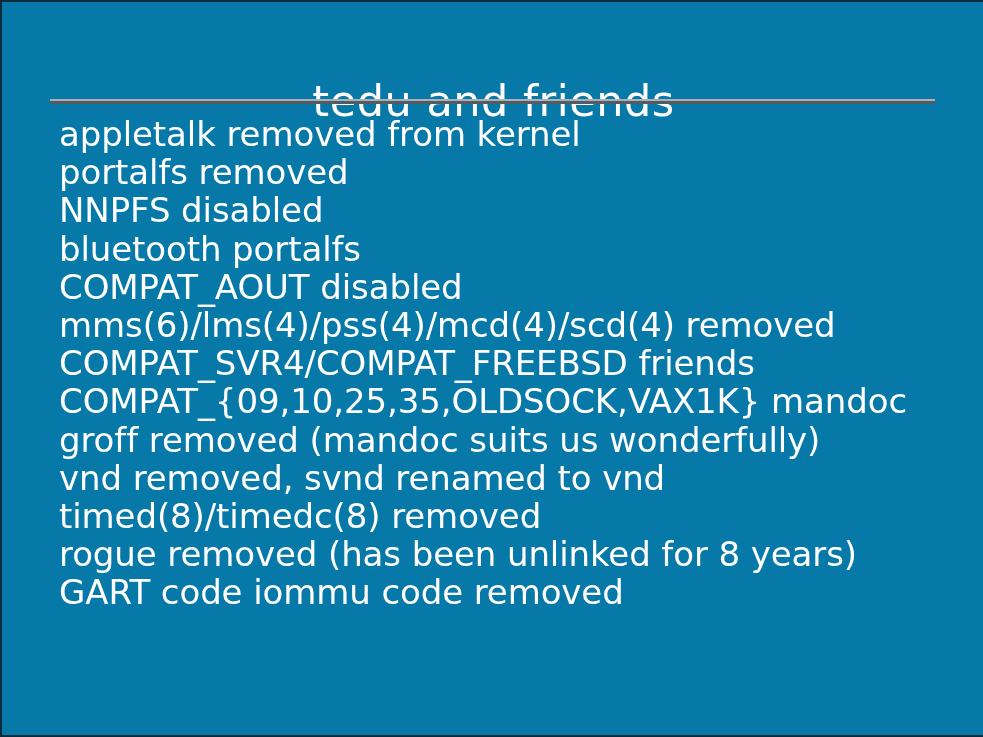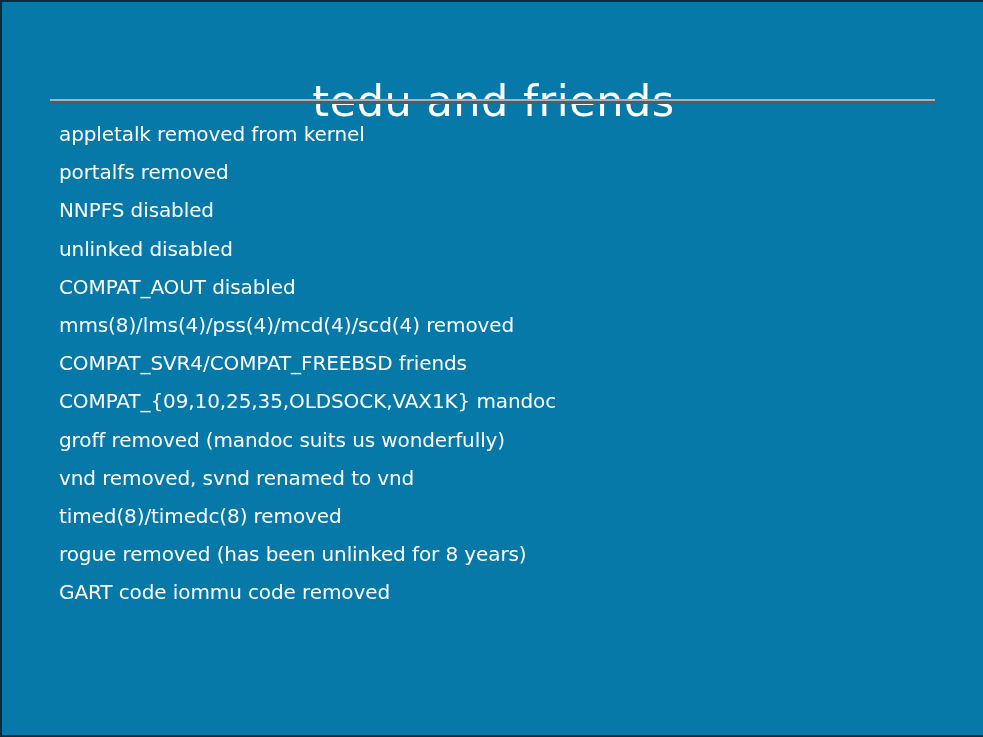--- a/index.html
+++ b/index.html
@@ -71,21 +71,21 @@
     left: 57px;
     top: 113px;
     width: 900px;
     margin: 0;
     padding: 0;
     list-style: none;
   }
 
   #body-list li {
     color: #ffffff;
-    font-size: 20px;
+    font-size: 34px;
     line-height: 38.2px;
     font-weight: 400;
     white-space: pre;
     letter-spacing: -0.1px;
   }
 </style>
 </head>
 <body>
 
 <div id="slide">
@@ -96,23 +96,23 @@
 
   <div id="title-rule">
     <div class="rule-top"></div>
     <div class="rule-bottom"></div>
   </div>
 
   <ul id="body-list">
       <li>appletalk removed from kernel</li>
       <li>portalfs removed</li>
       <li>NNPFS disabled</li>
-      <li>unlinked disabled</li>
+      <li>bluetooth portalfs</li>
       <li>COMPAT_AOUT disabled</li>
-      <li>mms(8)/lms(4)/pss(4)/mcd(4)/scd(4) removed</li>
+      <li>mms(6)/lms(4)/pss(4)/mcd(4)/scd(4) removed</li>
       <li>COMPAT_SVR4/COMPAT_FREEBSD friends</li>
       <li>COMPAT_{09,10,25,35,OLDSOCK,VAX1K} mandoc</li>
       <li>groff removed (mandoc suits us wonderfully)</li>
       <li>vnd removed, svnd renamed to vnd</li>
       <li>timed(8)/timedc(8) removed</li>
       <li>rogue removed (has been unlinked for 8 years)</li>
       <li>GART code iommu code removed</li>
     </ul>
 
 </div>

